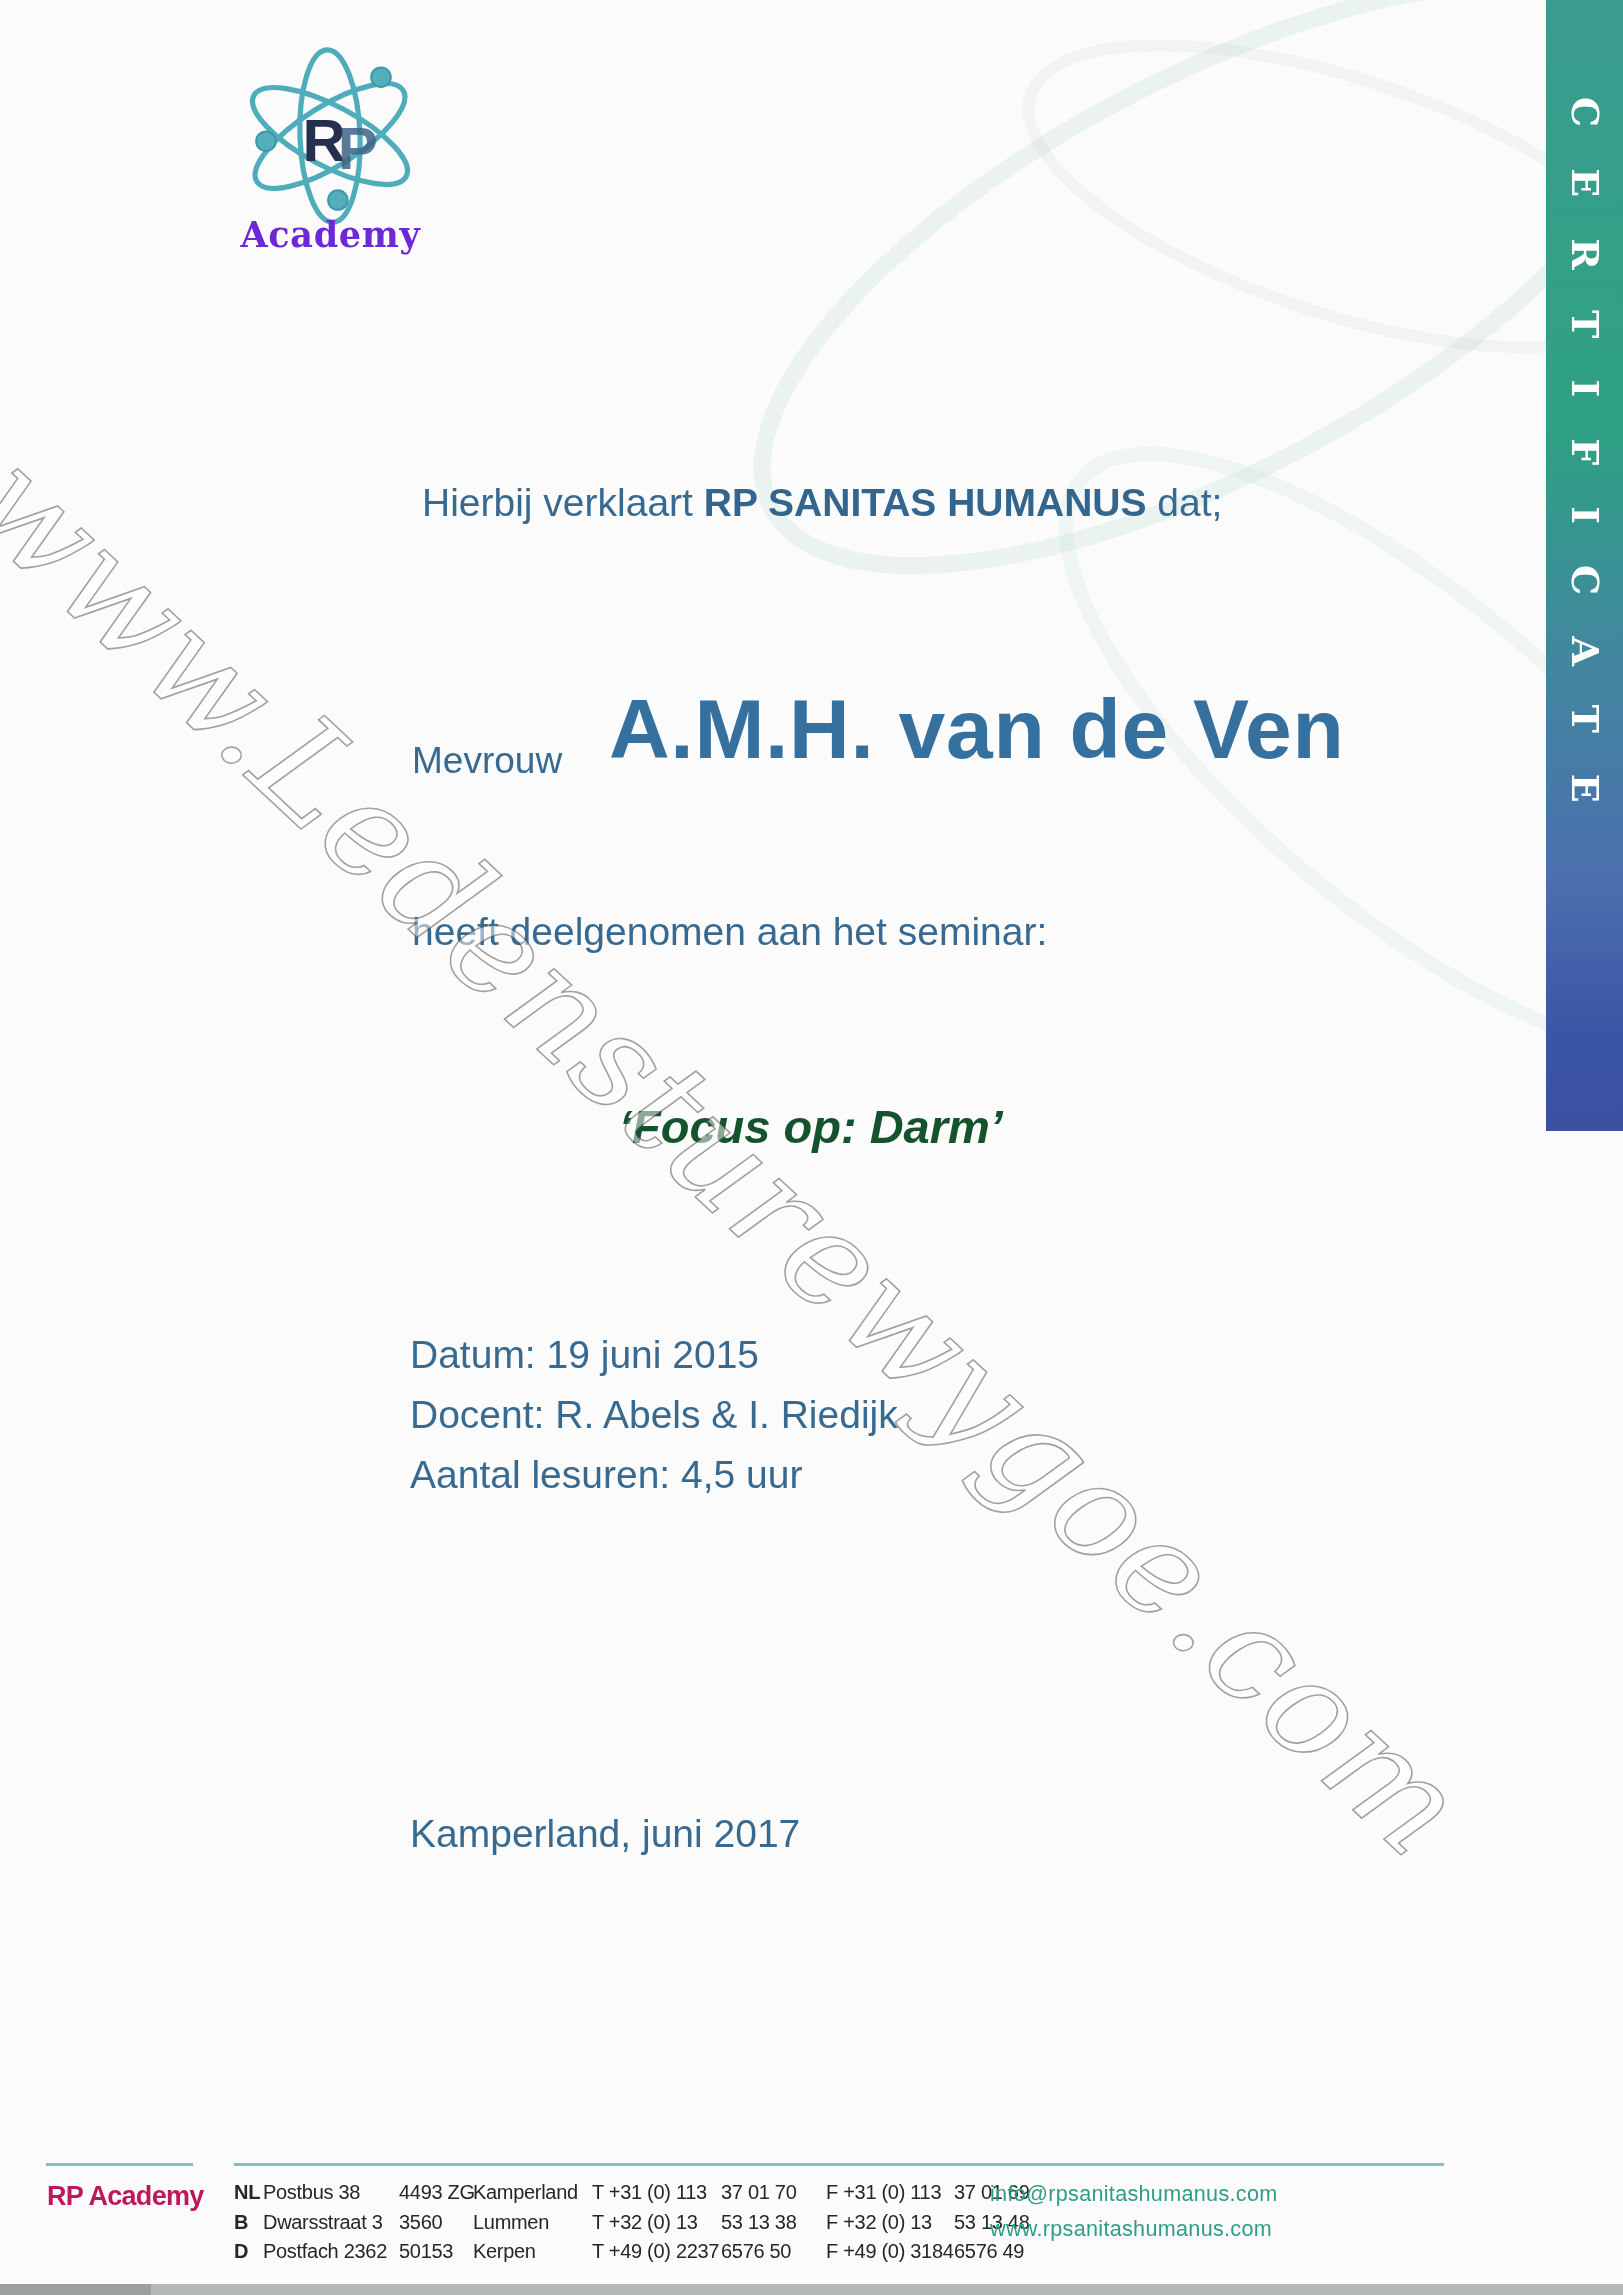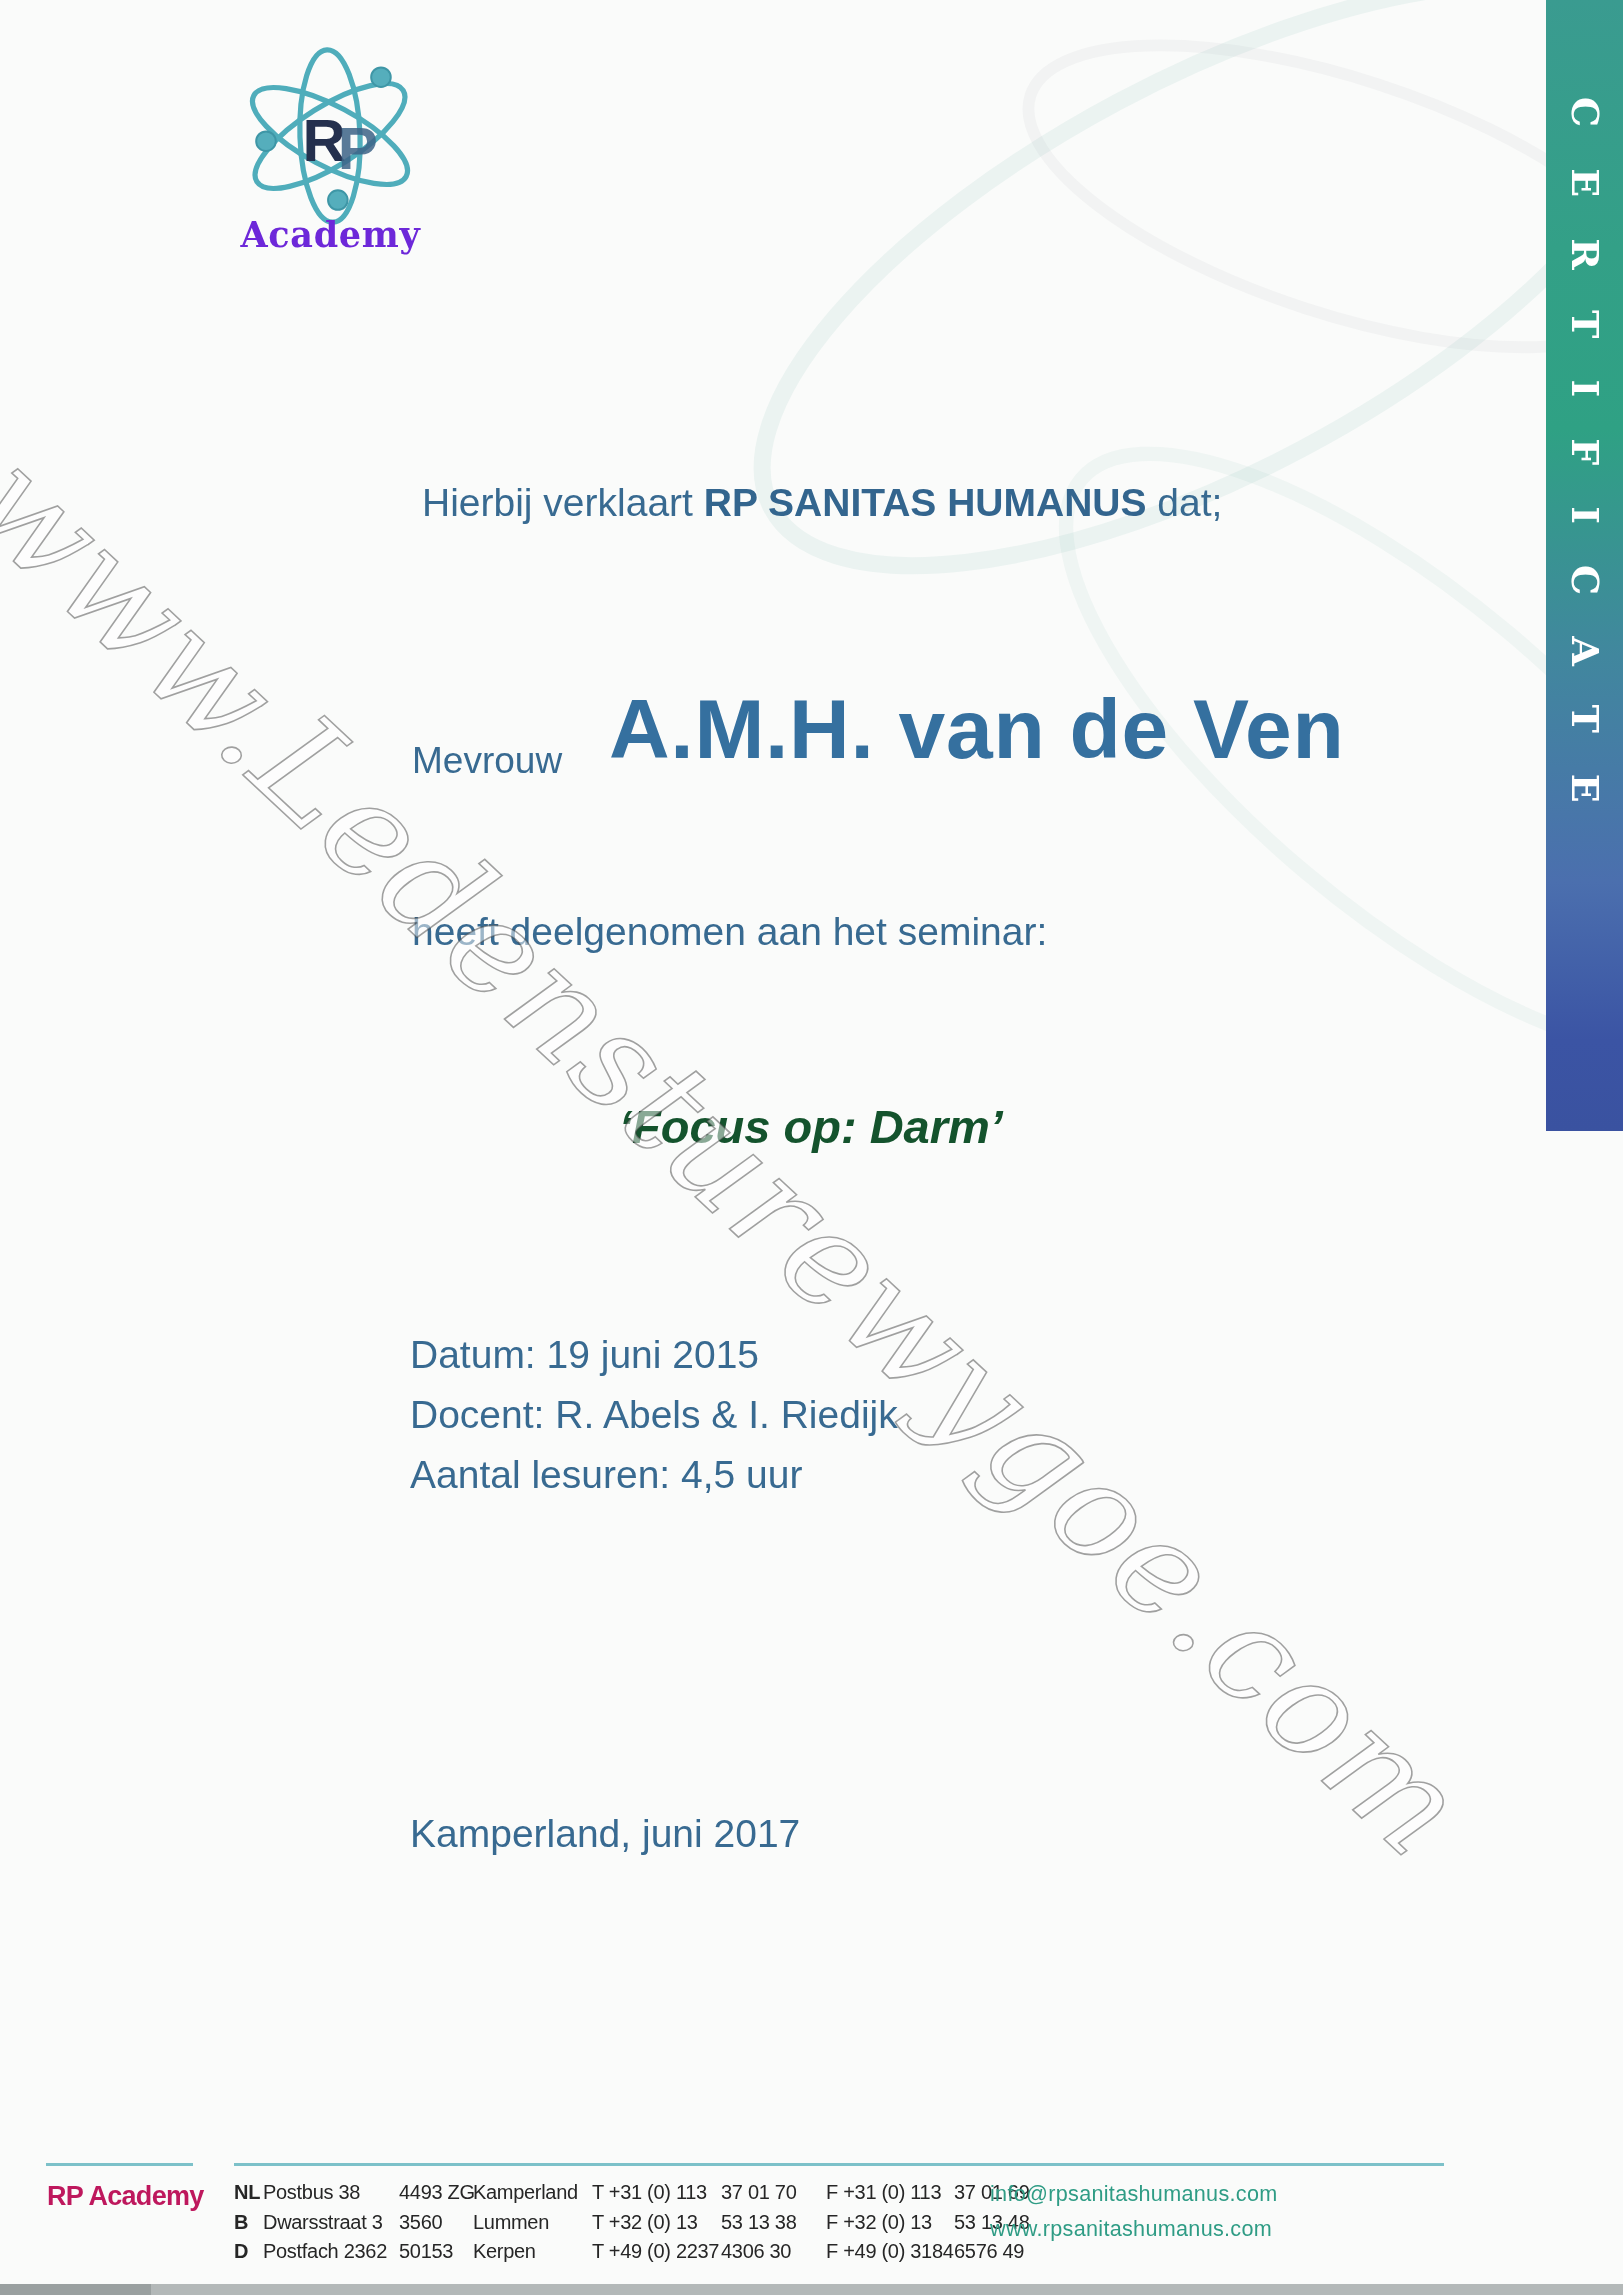--- a/index.html
+++ b/index.html
@@ -136,21 +136,21 @@
     <span class="c-tel2">53 13 38</span>
     <span class="c-fax">F +32 (0) 13</span>
     <span class="c-fax2">53 13 48</span>
   </div>
   <div class="addr-row row-2">
     <span class="c-country">D</span>
     <span class="c-street">Postfach 2362</span>
     <span class="c-postal">50153</span>
     <span class="c-city">Kerpen</span>
     <span class="c-tel">T +49 (0) 2237</span>
-    <span class="c-tel2">4306 30</span>
+    <span class="c-tel2">6576 50</span>
     <span class="c-fax">F +49 (0) 3184</span>
     <span class="c-fax2">6576 49</span>
   </div>
 
   <div class="footer-mail">info@rpsanitashumanus.com</div>
   <div class="footer-web">www.rpsanitashumanus.com</div>
 
   <div class="scan-strip"></div>
   <div class="scan-strip-dark"></div>
 

